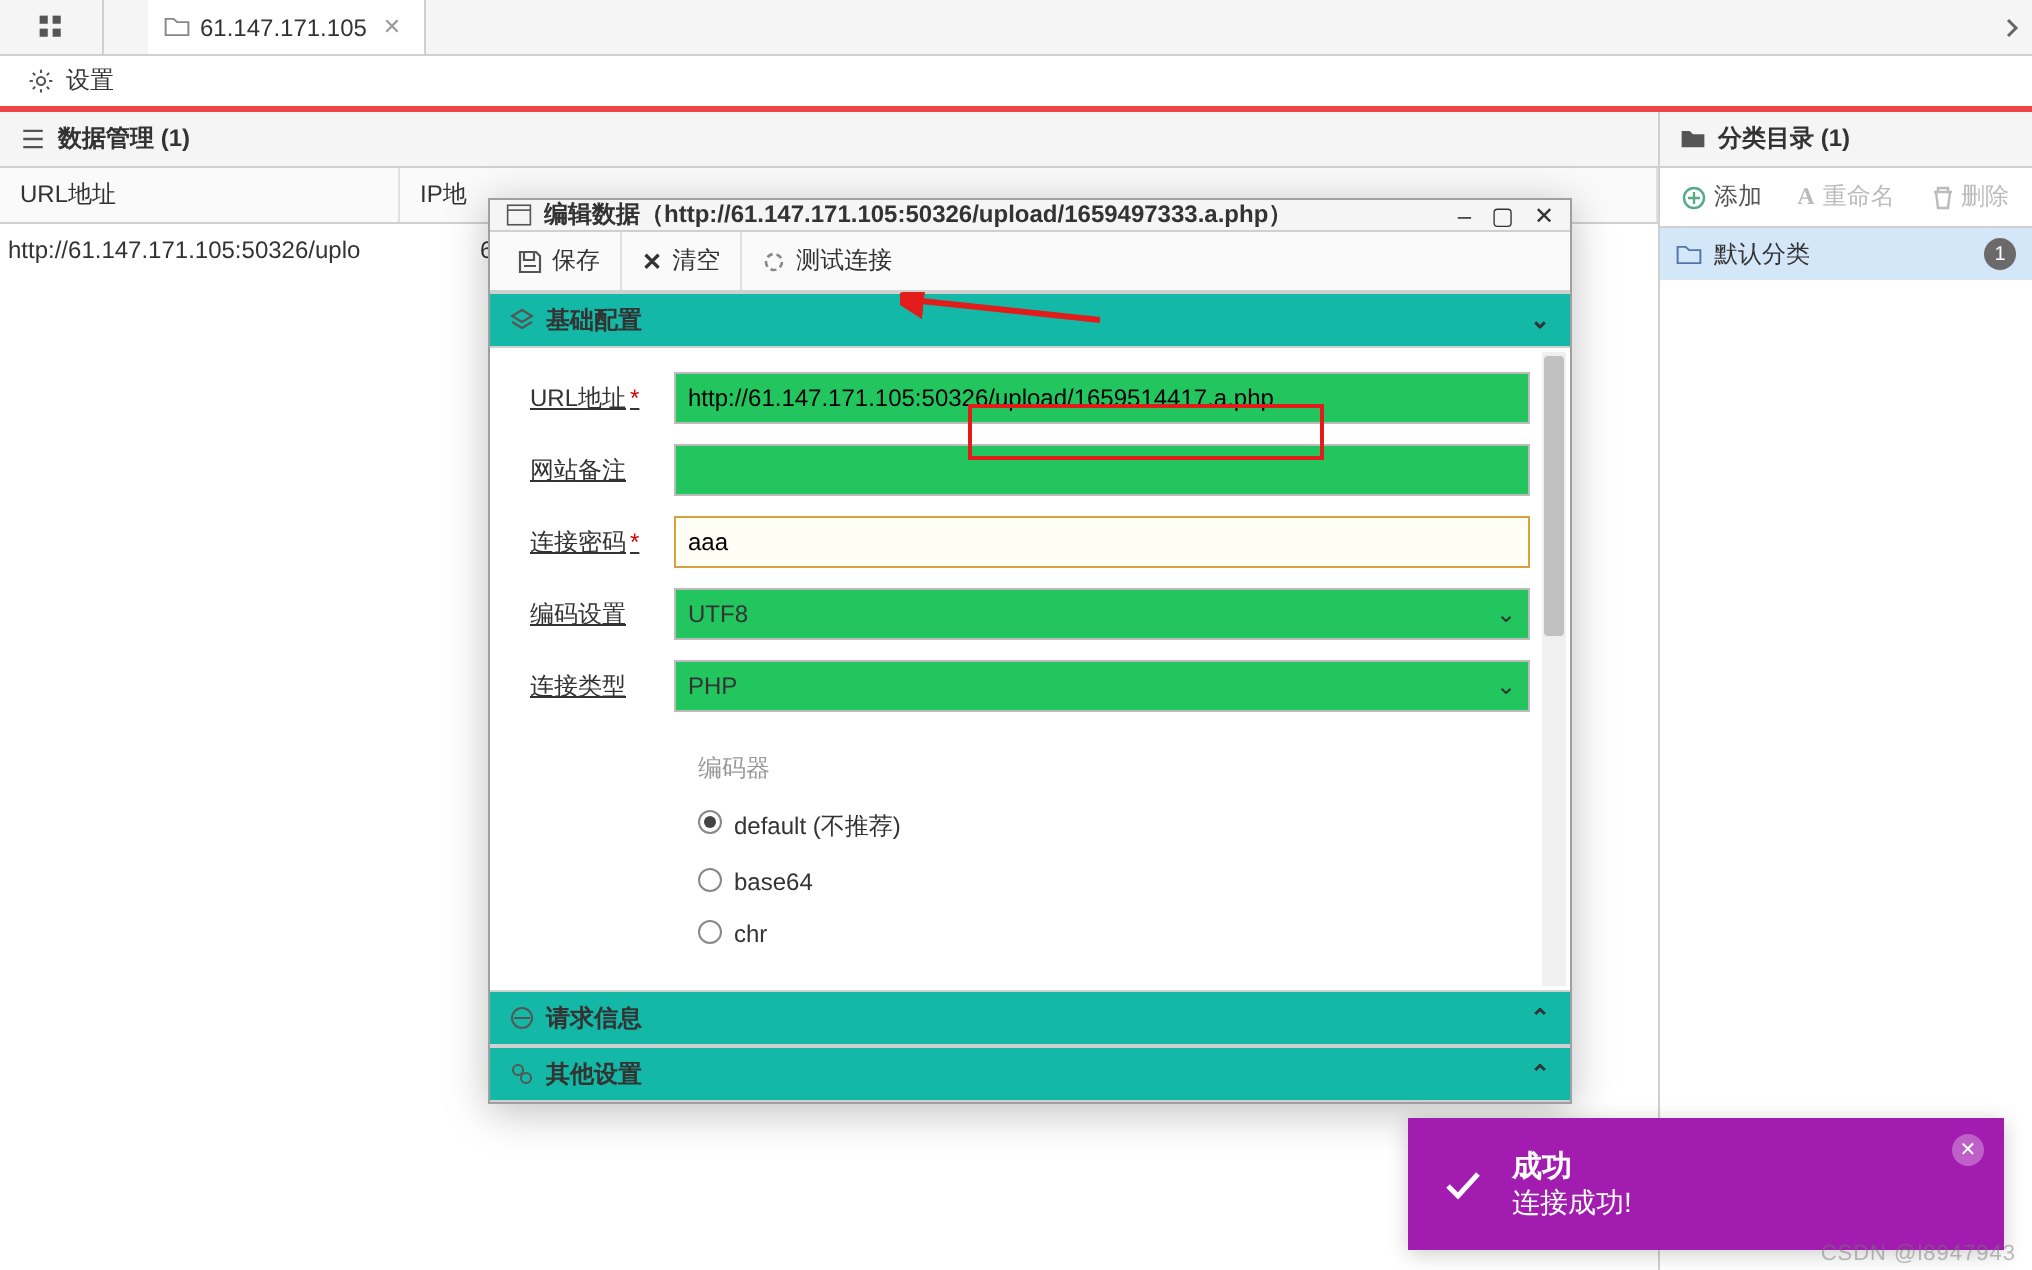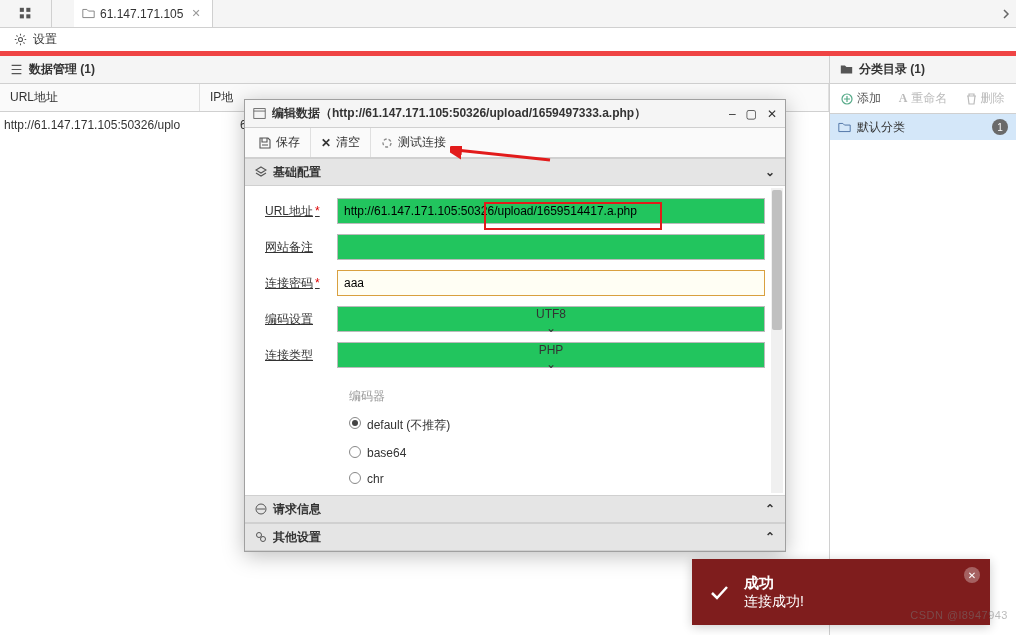--- a/index.html
+++ b/index.html
@@ -1,71 +1,71 @@
 <!DOCTYPE html>
 <html><head>
 <meta charset="utf-8">
 <style>
 * { box-sizing: border-box; margin: 0; padding: 0; }
 body { font-family: -apple-system, "Microsoft YaHei", sans-serif; font-size: 12px; color: #333; background: #fff; width: 1016px; height: 635px; overflow: hidden; position: relative; }
 .topbar { height: 28px; border-bottom: 1px solid #d0d0d0; display: flex; align-items: center; background: #f5f5f5; }
 .menu-btn { width: 52px; height: 27px; display: flex; align-items: center; justify-content: center; border-right: 1px solid #d0d0d0; }
 .tab { display: flex; align-items: center; padding: 0 8px; height: 27px; border-right: 1px solid #d0d0d0; gap: 5px; background: #fff; }
 .tab-close { color: #999; font-size: 11px; padding: 0 3px; }
-.settings-bar { height: 28px; display: flex; align-items: center; padding: 0 14px; border-bottom: 5px solid #ef4444; gap: 6px; }
+.settings-bar { height: 28px; display: flex; align-items: center; padding: 0 14px; border-bottom: 3px solid #ef4444; gap: 6px; }
 .main { display: flex; height: calc(100% - 56px); }
 .left-panel { flex: 1; display: flex; flex-direction: column; border-right: 1px solid #d0d0d0; }
 .right-panel { width: 186px; display: flex; flex-direction: column; }
 .panel-header { height: 28px; display: flex; align-items: center; padding: 0 10px; border-bottom: 1px solid #d0d0d0; background: #f5f5f5; font-weight: normal; gap: 6px; }
 .table-header { height: 28px; display: flex; align-items: center; border-bottom: 1px solid #d0d0d0; background: #fafafa; }
 .th { padding: 0 10px; border-right: 1px solid #e0e0e0; height: 100%; display: flex; align-items: center; }
 .th1 { width: 200px; }
 .th2 { flex: 1; }
 .data-row { height: 26px; display: flex; align-items: center; padding: 0 4px; font-size: 12px; }
 .td1 { width: 236px; overflow: hidden; white-space: nowrap; }
 .td2 { flex: 1; overflow: hidden; white-space: nowrap; }
 .cat-toolbar { height: 30px; display: flex; align-items: center; border-bottom: 1px solid #d0d0d0; }
 .cat-btn { flex: 1; display: flex; align-items: center; justify-content: center; gap: 4px; height: 100%; color: #555; }
 .cat-btn.disabled { color: #bbb; }
 .cat-item { height: 26px; display: flex; align-items: center; padding: 0 8px; background: #d4e7f9; gap: 6px; }
 .badge { background: #6a6a6a; color: #fff; border-radius: 50%; width: 16px; height: 16px; display: flex; align-items: center; justify-content: center; font-size: 10px; margin-left: auto; }
 
 .dialog { position: absolute; left: 244px; top: 99px; width: 542px; height: 453px; background: #fff; border: 1px solid #a0a0a0; box-shadow: 0 4px 20px rgba(0,0,0,0.25); display: flex; flex-direction: column; }
-.dialog-title { height: 28px; background: #f5f5f5; border-bottom: 1px solid #d0d0d0; display: flex; align-items: center; padding: 0 8px; gap: 6px; }
+.dialog-title { height: 16px; background: #f5f5f5; border-bottom: 1px solid #d0d0d0; display: flex; align-items: center; padding: 0 8px; gap: 6px; }
 .dialog-title-text { flex: 1; font-weight: bold; font-size: 12px; overflow: hidden; white-space: nowrap; }
 .win-ctrl { display: flex; gap: 10px; }
 .dialog-toolbar { height: 30px; display: flex; align-items: center; border-bottom: 1px solid #d0d0d0; padding: 0 4px; background: #fafafa; }
 .tb-btn { padding: 0 10px; height: 100%; display: flex; align-items: center; gap: 5px; border-right: 1px solid #e0e0e0; }
-.section-header { height: 28px; display: flex; align-items: center; padding: 0 10px; background: #e5e5e5; border-bottom: 1px solid #d0d0d0; border-top: 1px solid #d0d0d0; gap: 6px; font-weight: bold; text-align: right; }
+.section-header { height: 28px; display: flex; align-items: center; padding: 0 10px; background: #14b8a6; border-bottom: 1px solid #d0d0d0; border-top: 1px solid #d0d0d0; gap: 6px; font-weight: bold; text-align: right; }
 .section-header .chev { margin-left: auto; }
 .form-body { flex: 1; overflow: hidden; position: relative; padding: 12px 20px 12px 12px; }
 .form-row { display: flex; align-items: center; margin-bottom: 10px; }
 .form-lbl { width: 80px; text-align: left; padding-left: 8px; text-decoration: underline; }
 .req { color: #d00; margin-left: 2px; }
 .form-control { flex: 1; height: 26px; border: 1px solid #bbb; padding: 0 6px; font-size: 12px; background: #22c55e; }
 .form-control.highlight-url { outline: none; }
 .form-control.pwd { border-color: #d9a040; background: #fffef4; }
-.select { display: flex; align-items: center; justify-content: space-between; padding: 0 6px; flex-direction: column; }
+.select { display: flex; align-items: center; justify-content: space-between; padding: 0 6px; }
 .sub-lbl { color: #999; margin: 20px 0 6px 92px; }
 .radio-group { margin-left: 92px; }
 .radio-row { display: flex; align-items: flex-start; gap: 6px; margin: 12px 0; }
 .radio { width: 12px; height: 12px; border: 1px solid #888; border-radius: 50%; display: inline-flex; align-items: center; justify-content: center; }
 .radio.checked::after { content: ""; width: 6px; height: 6px; background: #444; border-radius: 50%; }
 .scroll-track { position: absolute; right: 2px; top: 2px; bottom: 2px; width: 12px; background: #f0f0f0; }
 .scroll-thumb { position: absolute; left: 1px; right: 1px; top: 2px; height: 140px; background: #c0c0c0; border-radius: 2px; }
 
 .red-box { position: absolute; border: 2px solid #e21b1b; pointer-events: none; }
 .arrow { position: absolute; left: 450px; top: 146px; pointer-events: none; }
 
-.toast { position: absolute; right: 26px; bottom: 10px; width: 298px; height: 66px; background: #7f1d1d; color: #fff; display: flex; align-items: center; padding: 0 16px; gap: 14px; box-shadow: 0 2px 10px rgba(0,0,0,0.2); }
+.toast { position: absolute; right: 14px; bottom: 10px; width: 298px; height: 66px; background: #a21caf; color: #fff; display: flex; align-items: center; padding: 0 16px; gap: 14px; box-shadow: 0 2px 10px rgba(0,0,0,0.2); }
 .toast-close { position: absolute; top: 8px; right: 10px; width: 16px; height: 16px; background: rgba(255,255,255,0.3); border-radius: 50%; display: flex; align-items: center; justify-content: center; font-size: 10px; }
 .toast-title { font-size: 15px; font-weight: bold; }
 .toast-msg { font-size: 14px; }
 
-.watermark { position: absolute; right: 8px; bottom: 14px; color: rgba(120,120,120,0.5); font-size: 11px; letter-spacing: 0.5px; pointer-events: none; }
+.watermark { position: absolute; right: 8px; bottom: 2px; color: rgba(120,120,120,0.5); font-size: 11px; letter-spacing: 0.5px; pointer-events: none; }
 
 svg { display: block; }
 .icon-sm { width: 13px; height: 13px; }
 </style>
 </head>
 <body>
 
 <div class="topbar">
   <div class="menu-btn">
     <svg class="icon-sm" viewBox="0 0 16 16">

